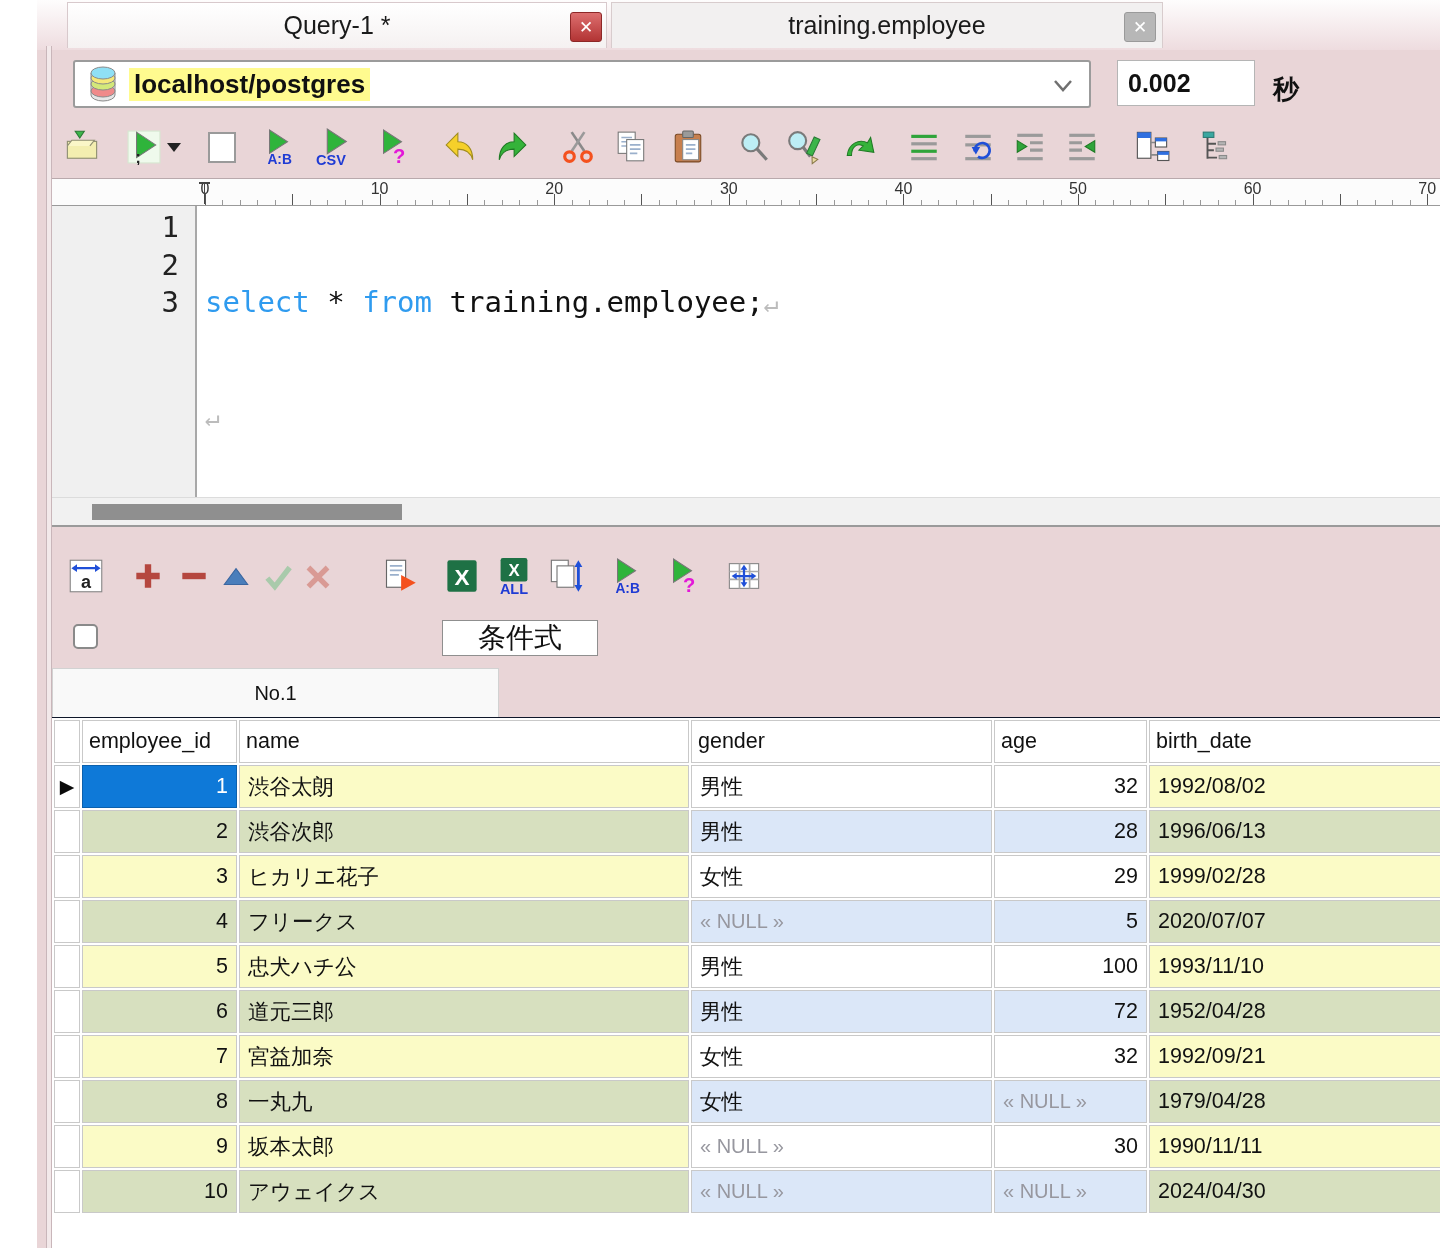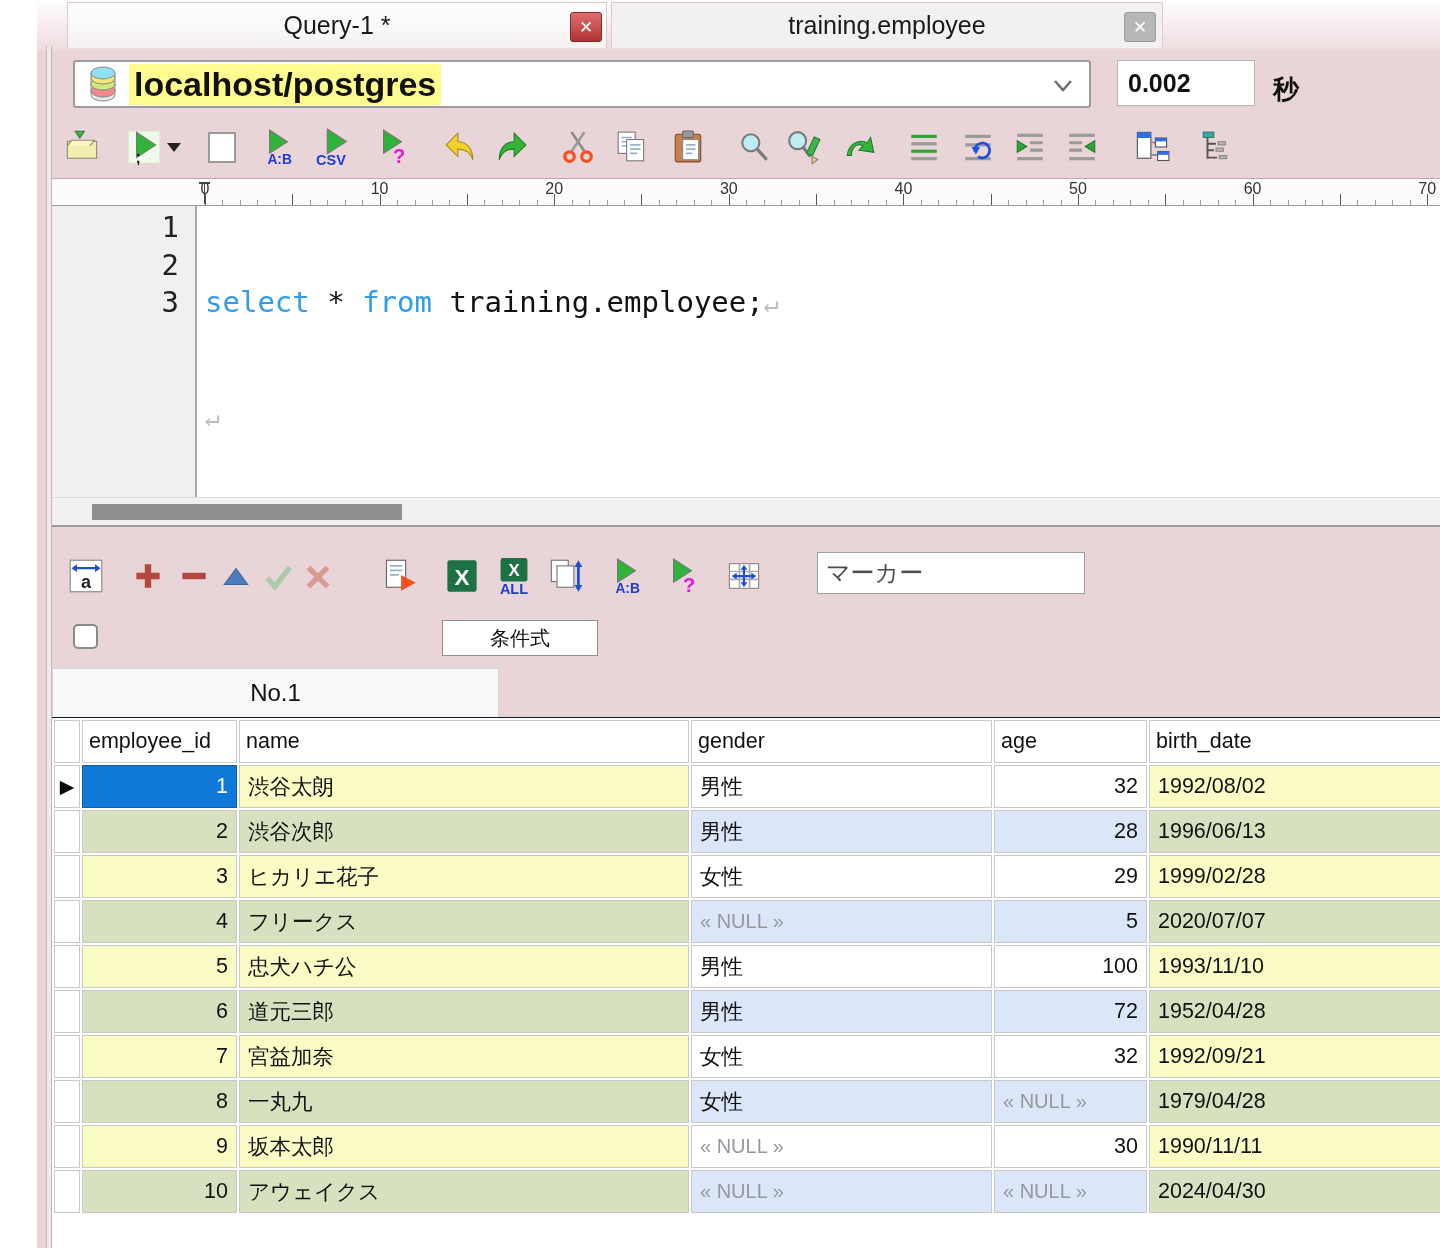--- a/index.html
+++ b/index.html
@@ -17,21 +17,21 @@
             display:flex;align-items:center;justify-content:center;color:#fff;font-size:17px;font-weight:bold;}
   .close-red{right:4px;background:linear-gradient(#dd6f6f,#b23434);border:1px solid #8d2727;}
   .close-gray{right:6px;background:#b7b7b7;border:1px solid #9a9a9a;}
 
   
   .left-edge{position:absolute;left:9px;top:46px;width:4px;height:1202px;background:#f3e9ea;border-left:1px solid #c9b6ba;border-right:1px solid #c9b6ba;}
 
   
   .combo{position:absolute;left:36px;top:60px;width:1018px;height:48px;background:#fff;
          border:2px solid #9b9b9b;border-radius:3px;display:flex;align-items:center;box-sizing:border-box;padding-left:12px;}
-  .conn-text{margin-left:10px;background:#fffb8f;font-weight:bold;font-size:34px;padding:1px 5px;white-space:nowrap;}
+  .conn-text{margin-left:10px;background:#fffb8f;font-weight:bold;font-size:26px;padding:1px 5px;white-space:nowrap;}
   .combo-caret{position:absolute;right:14px;top:16px;}
   .timebox{position:absolute;left:1080px;top:60px;width:138px;height:46px;background:#fff;border:1px solid #b5b5b5;
            box-sizing:border-box;display:flex;align-items:center;padding-left:10px;font-weight:bold;font-size:25px;}
   .sec-label{position:absolute;left:1236px;top:72px;font-size:26px;font-weight:bold;}
 
   
   .toolbar{position:absolute;left:26px;top:120px;height:54px;display:flex;align-items:center;}
   .tb{display:inline-flex;align-items:center;justify-content:center;width:38px;height:42px;}
   .caret-down{width:0;height:0;border-left:7px solid transparent;border-right:7px solid transparent;border-top:9px solid #222;}
   .sq-stop{width:24px;height:27px;background:#fff;border:2px solid #9a9a9a;}
@@ -63,26 +63,26 @@
             white-space:pre;color:#111;overflow:hidden;}
   .kw{color:#2f9bef;}
   .ret{color:#bcbcbc;font-size:25px;}
   .hscroll{position:absolute;left:0;bottom:0;width:100%;height:28px;background:#f1f1f1;border-top:1px solid #dcdcdc;box-sizing:border-box;}
   .hthumb{position:absolute;left:40px;top:6px;width:310px;height:16px;background:#8f8f8f;}
 
   
   .chkbox{position:absolute;left:36px;top:624px;width:25px;height:25px;background:#fff;border:2px solid #8a8a8a;border-radius:5px;box-sizing:border-box;}
   .chklabel{position:absolute;left:72px;top:622px;font-size:25px;color:#111;}
   .cond-btn{position:absolute;left:405px;top:620px;width:156px;height:36px;background:#fff;border:1px solid #8f8f8f;
-            box-sizing:border-box;display:flex;align-items:center;justify-content:center;font-size:20px;color:#111;}
+            box-sizing:border-box;display:flex;align-items:center;justify-content:center;font-size:28px;color:#111;}
 
   
   .res-tab{position:absolute;left:15px;top:668px;width:447px;height:49px;background:#f9f9f9;
            border:1px solid #d2d2d2;border-bottom:none;box-sizing:border-box;
-           display:flex;align-items:center;justify-content:center;font-size:24px;color:#111;}
+           display:flex;align-items:center;justify-content:center;font-size:20px;color:#111;}
 
   
   .table-wrap{position:absolute;left:15px;top:717px;width:1425px;height:531px;background:#fff;border-top:1px solid #0f172a;box-sizing:border-box;}
   table.grid{border-collapse:separate;border-spacing:2px;table-layout:fixed;width:1425px;}
   .grid th{height:41px;background:#fff;border:1px solid #c9c9c9;font-weight:normal;font-size:21.5px;text-align:left;padding:0 0 0 6px;overflow:hidden;}
   .grid td{height:41px;border:1px solid #c9c9c9;font-size:21.5px;padding:0 8px;overflow:hidden;white-space:nowrap;}
   td.sel,th.sel{padding:0;text-align:center;background:#fff;}
   .rowmark{font-size:19px;color:#0a0a0a;}
   .c-num{text-align:right;}
   tbody tr:nth-child(odd) .grp-a{background:#fbfbc6;}
@@ -381,21 +381,20 @@
         <rect x="3" y="5" width="26" height="22" fill="#fff" stroke="#888"></rect>
         <path d="M3 12 h26 M3 19 h26 M12 5 v22 M21 5 v22" stroke="#aaa" stroke-width="1.5"></path>
         <path d="M8 16 h16 M16 9 v14" stroke="#1f4fd8" stroke-width="2"></path>
         <polygon points="5,16 9.5,13 9.5,19" fill="#1f4fd8"></polygon>
         <polygon points="27,16 22.5,13 22.5,19" fill="#1f4fd8"></polygon>
         <polygon points="16,6 13,10.5 19,10.5" fill="#1f4fd8"></polygon>
         <polygon points="16,26 13,21.5 19,21.5" fill="#1f4fd8"></polygon>
       </svg>
     </span>
   </div>
-  <input class="marker-input" type="text" placeholder="マーカー" style="">
 
   <span class="chkbox"></span>
   <div class="cond-btn">条件式</div>
 
   <div class="res-tab">No.1</div>
 
   <div class="table-wrap">
     <table class="grid">
       <colgroup>
         <col style="width:26px">

